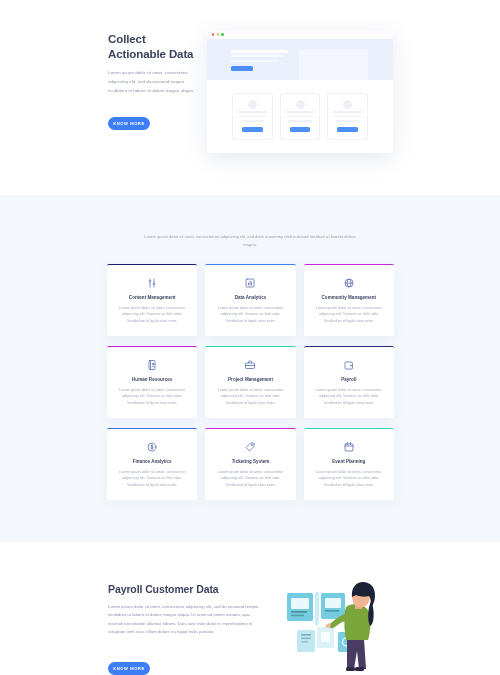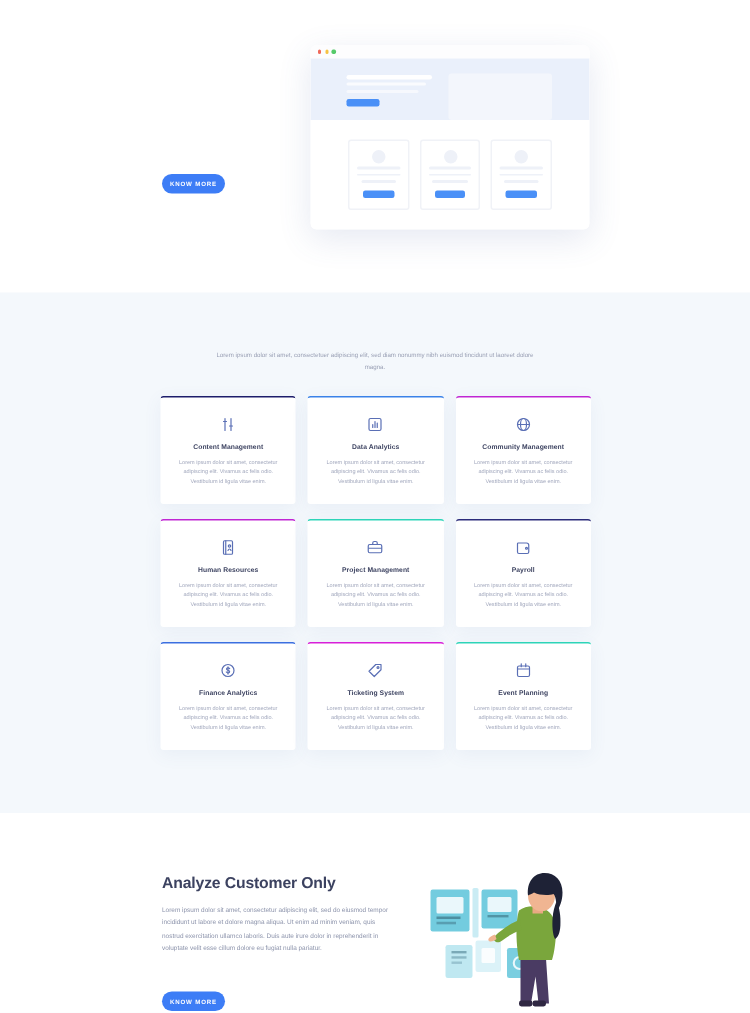--- a/index.html
+++ b/index.html
@@ -101,20 +101,24 @@
 </style>
 </head>
 <body>
 
 <div class="page">
 
   <div class="yellow-bar"></div>
 
   <section class="sec1">
 
+    <div class="s1-text">
+      <h2 class="h-collect">Collect Actionable Data</h2>
+      <p class="p-collect">Lorem ipsum dolor sit amet, consectetur adipiscing elit, sed do eiusmod tempor incididunt ut labore et dolore magna aliqua.</p>
+    </div>
 
     <div class="s1-btn-wrap">
       <button class="btn-blue">KNOW MORE</button>
     </div>
 
     <div class="browser">
       <div class="br-bar">
         <span class="dot r"></span>
         <span class="dot y"></span>
         <span class="dot g"></span>
@@ -261,21 +265,21 @@
         </span>
         <div class="f-title">Event Planning</div>
         <div class="f-desc">Lorem ipsum dolor sit amet, consectetur adipiscing elit. Vivamus ac felis odio. Vestibulum id ligula vitae enim.</div>
       </div>
 
     </div>
   </section>
 
   <section class="sec3">
     <div class="s3-text">
-      <h2 class="h-analyze">Analyze Customer Only</h2>
+      <h2 class="h-analyze">Payroll Customer Data</h2>
       <p class="p-analyze">Lorem ipsum dolor sit amet, consectetur adipiscing elit, sed do eiusmod tempor incididunt ut labore et dolore magna aliqua. Ut enim ad minim veniam, quis nostrud exercitation ullamco laboris. Duis aute irure dolor in reprehenderit in voluptate velit esse cillum dolore eu fugiat nulla pariatur.</p>
     </div>
     <div class="s3-btn-wrap">
       <button class="btn-blue">KNOW MORE</button>
     </div>
   </section>
 
   <div class="illus">
     <svg viewBox="0 0 112 100">
 

